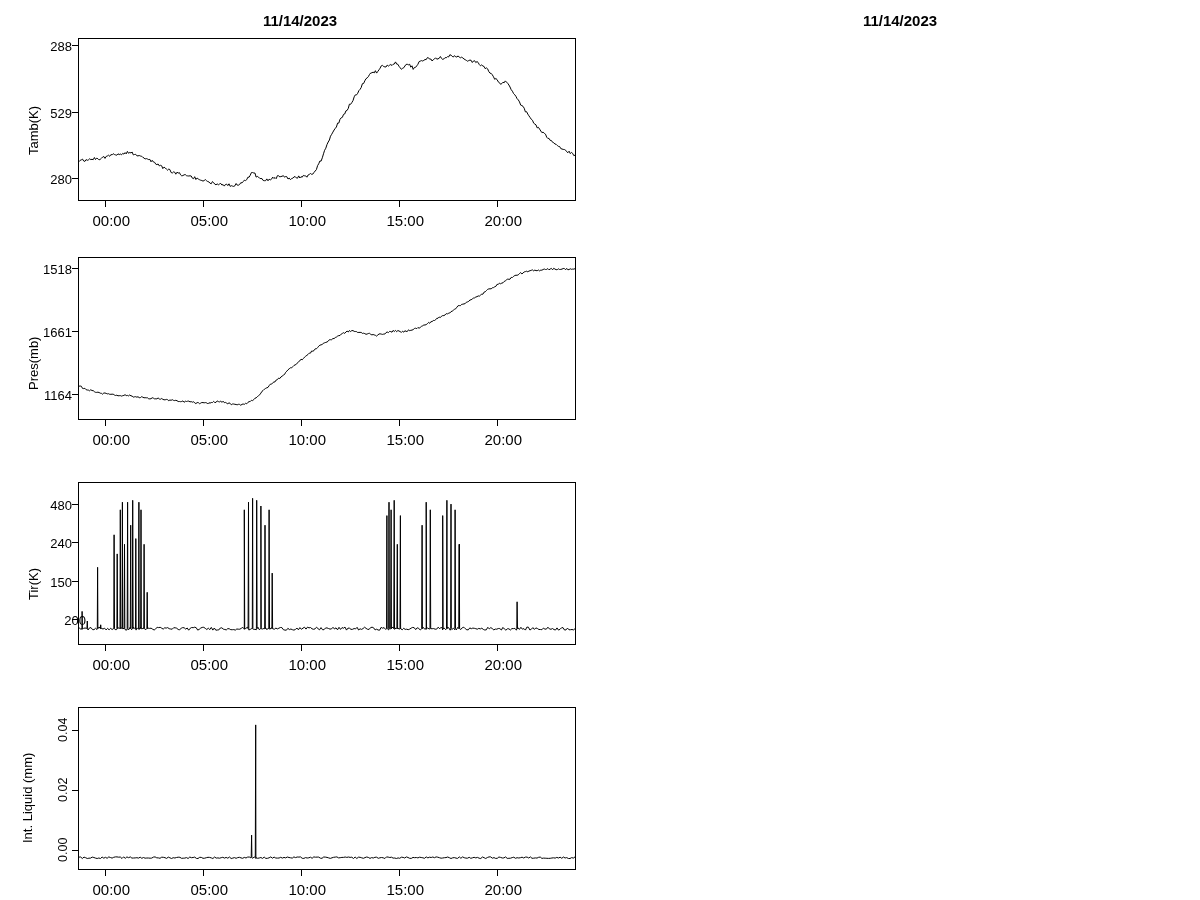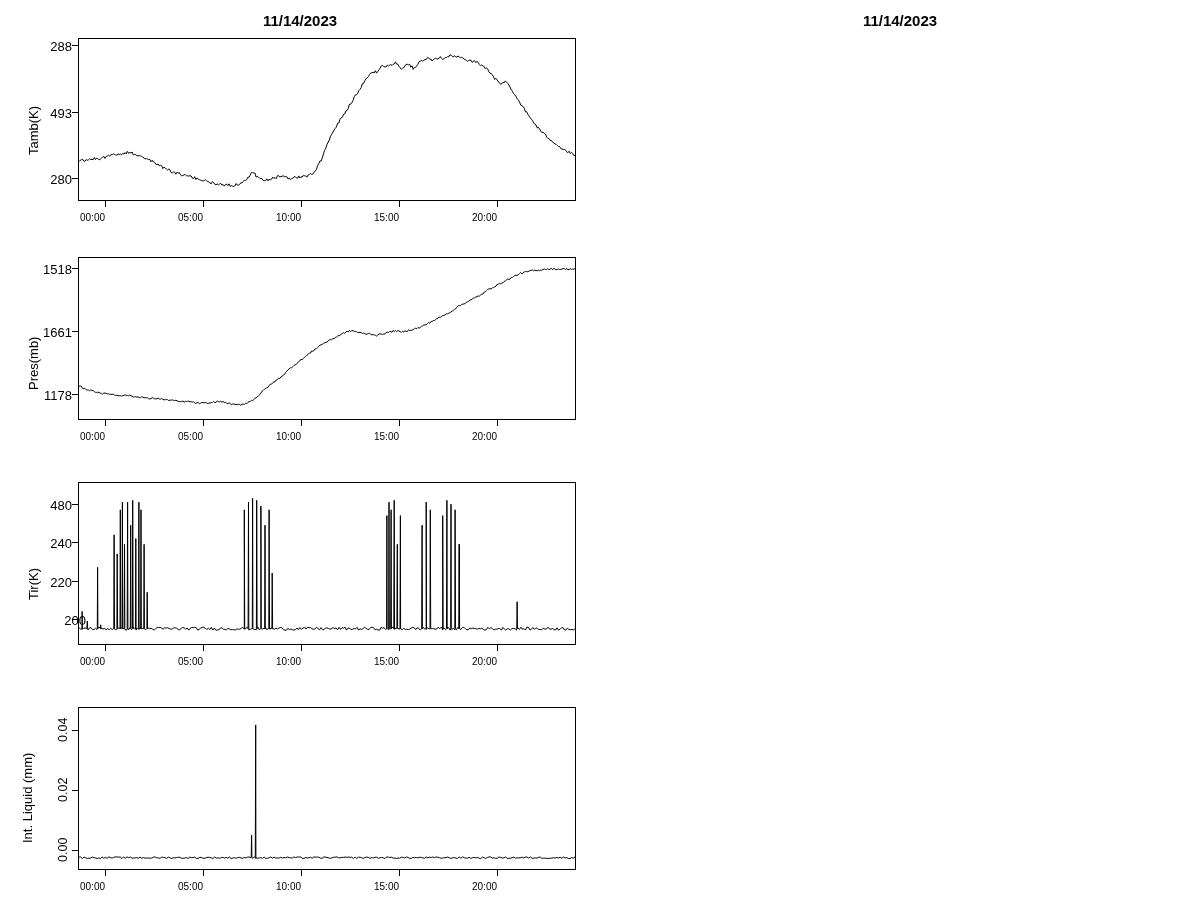--- a/index.html
+++ b/index.html
@@ -58,22 +58,22 @@
   }
   .ytick-rot {
     position: absolute;
     font-size: 12.5px;
     white-space: nowrap;
     transform-origin: 0 0;
     transform: rotate(-90deg);
   }
   .xtick {
     position: absolute;
-    font-size: 10px;
-    text-align: left;
+    font-size: 15px;
+    text-align: right;
     white-space: nowrap;
   }
   .tickmark {
     position: absolute;
     background: #000000;
   }
 </style>
 </head>
 <body>
 
@@ -81,21 +81,21 @@
 
   <div class="panel" style="left:0px; top:0px; width:600px; height:225px;">
     <div class="panel-title" style="top:12px;">11/14/2023</div>
     <div class="ylabel" style="left:26px; top:155px;">Tamb(K)</div>
     <div class="plotbox" style="left:78px; top:38px; width:498px; height:163px;">
       <svg width="496" height="161" viewBox="0 0 496 161" preserveAspectRatio="none">
         <polyline id="p-tamb" fill="none" stroke="#000000" stroke-width="1" points="0.0,122.7 1.2,121.3 2.4,120.8 3.5,120.1 4.7,122.0 5.9,122.4 7.1,120.6 8.3,121.3 9.4,120.9 10.6,119.8 11.8,120.6 13.0,120.3 14.2,120.7 15.4,118.5 16.5,120.5 17.7,119.2 18.9,119.7 20.1,120.9 21.3,120.3 22.4,119.3 23.6,118.1 24.8,117.5 26.0,119.4 27.2,117.4 28.3,117.0 29.5,116.2 30.7,117.3 31.9,115.6 33.1,115.8 34.2,114.7 35.4,115.5 36.6,115.9 37.8,116.2 39.0,114.8 40.2,115.6 41.3,115.0 42.5,115.8 43.7,114.4 44.9,115.1 46.1,113.6 47.2,114.9 48.4,112.4 49.6,114.3 50.8,113.4 52.0,114.0 53.1,113.0 54.3,115.9 55.5,115.5 56.7,115.3 57.9,116.8 59.0,116.9 60.2,116.5 61.4,117.0 62.6,117.2 63.8,118.4 65.0,118.9 66.1,120.0 67.3,119.6 68.5,120.0 69.7,120.6 70.9,120.4 72.0,122.8 73.2,121.3 74.4,123.0 75.6,123.3 76.8,125.2 77.9,125.6 79.1,125.0 80.3,126.9 81.5,126.3 82.7,126.8 83.8,129.6 85.0,128.1 86.2,128.9 87.4,130.1 88.6,131.2 89.8,130.0 90.9,130.6 92.1,133.5 93.3,134.0 94.5,132.9 95.7,133.2 96.8,135.2 98.0,133.2 99.2,134.1 100.4,133.6 101.6,135.9 102.7,136.8 103.9,136.6 105.1,135.8 106.3,135.6 107.5,136.7 108.6,136.9 109.8,137.0 111.0,136.8 112.2,137.0 113.4,139.2 114.6,139.7 115.7,137.7 116.9,140.5 118.1,139.0 119.3,140.0 120.5,140.7 121.6,141.2 122.8,141.5 124.0,142.1 125.2,141.5 126.4,140.6 127.5,141.7 128.7,142.5 129.9,142.9 131.1,144.3 132.3,144.7 133.4,142.6 134.6,143.6 135.8,145.2 137.0,145.8 138.2,144.9 139.4,145.8 140.5,145.0 141.7,144.4 142.9,146.0 144.1,145.6 145.3,147.1 146.4,145.5 147.6,145.1 148.8,146.6 150.0,144.8 151.2,147.4 152.3,146.7 153.5,147.1 154.7,147.4 155.9,146.8 157.1,144.5 158.2,146.1 159.4,146.2 160.6,145.5 161.8,143.7 163.0,143.9 164.2,142.6 165.3,141.2 166.5,141.6 167.7,140.7 168.9,138.2 170.1,138.2 171.2,136.3 172.4,133.6 173.6,133.5 174.8,134.0 176.0,134.1 177.1,138.1 178.3,137.4 179.5,138.1 180.7,139.3 181.9,139.6 183.0,139.6 184.2,141.5 185.4,141.7 186.6,141.7 187.8,139.9 189.0,141.8 190.1,140.2 191.3,140.9 192.5,140.2 193.7,138.1 194.9,139.5 196.0,138.5 197.2,139.7 198.4,136.7 199.6,136.7 200.8,138.0 201.9,137.5 203.1,137.3 204.3,136.6 205.5,138.2 206.7,137.5 207.8,137.7 209.0,140.0 210.2,139.1 211.4,140.6 212.6,139.6 213.8,139.2 214.9,138.0 216.1,137.5 217.3,138.9 218.5,139.2 219.7,136.9 220.8,139.0 222.0,137.7 223.2,138.2 224.4,136.4 225.6,136.8 226.7,136.9 227.9,138.2 229.1,136.0 230.3,135.4 231.5,134.5 232.6,135.3 233.8,135.1 235.0,133.4 236.2,132.0 237.4,130.6 238.6,126.6 239.7,124.8 240.9,122.0 242.1,122.1 243.3,118.8 244.5,114.8 245.6,111.3 246.8,109.2 248.0,105.5 249.2,103.0 250.4,101.0 251.5,97.2 252.7,95.3 253.9,93.1 255.1,91.0 256.3,89.3 257.4,88.0 258.6,84.1 259.8,84.1 261.0,80.3 262.2,78.8 263.4,78.3 264.5,75.4 265.7,75.0 266.9,71.9 268.1,71.4 269.3,69.3 270.4,65.2 271.6,65.3 272.8,63.6 274.0,61.6 275.2,57.8 276.3,55.9 277.5,55.9 278.7,54.3 279.9,51.6 281.1,50.3 282.2,48.5 283.4,44.7 284.6,44.5 285.8,41.8 287.0,39.7 288.2,38.9 289.3,37.7 290.5,35.5 291.7,34.0 292.9,33.8 294.1,33.1 295.2,33.9 296.4,31.7 297.6,34.1 298.8,32.4 300.0,30.8 301.1,29.2 302.3,26.8 303.5,26.4 304.7,27.5 305.9,27.9 307.0,28.0 308.2,26.1 309.4,27.1 310.6,26.2 311.8,25.5 313.0,26.5 314.1,25.3 315.3,25.0 316.5,22.9 317.7,25.1 318.9,25.3 320.0,27.3 321.2,28.8 322.4,30.3 323.6,29.3 324.8,28.7 325.9,27.0 327.1,25.4 328.3,25.3 329.5,25.8 330.7,25.3 331.8,28.2 333.0,26.8 334.2,30.4 335.4,28.5 336.6,28.3 337.8,26.8 338.9,25.3 340.1,22.6 341.3,22.1 342.5,21.6 343.7,22.0 344.8,21.4 346.0,20.5 347.2,20.6 348.4,18.6 349.6,18.9 350.7,20.2 351.9,20.0 353.1,22.0 354.3,20.7 355.5,19.9 356.6,18.8 357.8,20.2 359.0,19.8 360.2,19.3 361.4,17.5 362.6,19.5 363.7,20.4 364.9,19.9 366.1,18.6 367.3,18.8 368.5,17.6 369.6,18.0 370.8,15.8 372.0,16.1 373.2,17.4 374.4,18.0 375.5,16.6 376.7,17.8 377.9,18.0 379.1,16.9 380.3,18.2 381.4,18.8 382.6,18.2 383.8,18.9 385.0,20.0 386.2,20.7 387.4,21.4 388.5,22.2 389.7,21.6 390.9,21.1 392.1,21.3 393.3,23.5 394.4,22.1 395.6,21.7 396.8,23.6 398.0,22.5 399.2,23.5 400.3,25.6 401.5,26.8 402.7,25.9 403.9,27.0 405.1,27.5 406.2,29.7 407.4,28.9 408.6,29.8 409.8,32.6 411.0,34.2 412.2,34.4 413.3,35.8 414.5,37.8 415.7,40.3 416.9,39.5 418.1,40.6 419.2,42.8 420.4,43.6 421.6,45.3 422.8,44.6 424.0,43.2 425.1,43.8 426.3,41.9 427.5,43.1 428.7,44.3 429.9,46.0 431.0,48.0 432.2,50.7 433.4,52.2 434.6,54.6 435.8,55.8 437.0,57.5 438.1,59.7 439.3,60.9 440.5,62.9 441.7,66.1 442.9,66.6 444.0,67.3 445.2,69.2 446.4,72.9 447.6,72.7 448.8,75.1 449.9,76.8 451.1,78.5 452.3,80.3 453.5,81.3 454.7,84.2 455.8,85.0 457.0,85.9 458.2,88.9 459.4,88.3 460.6,90.1 461.8,92.0 462.9,93.6 464.1,93.2 465.3,94.3 466.5,95.2 467.7,98.2 468.8,99.4 470.0,99.4 471.2,101.4 472.4,101.5 473.6,103.3 474.7,103.7 475.9,105.0 477.1,105.3 478.3,106.5 479.5,107.4 480.6,107.5 481.8,109.6 483.0,110.0 484.2,110.4 485.4,110.5 486.6,111.2 487.7,112.7 488.9,113.7 490.1,112.2 491.3,114.6 492.5,113.4 493.6,114.3 494.8,116.6 496.0,116.2"></polyline>
       </svg>
     </div>
     <div class="ytick" style="left:30px; top:172px; width:42px;">280</div>
-    <div class="ytick" style="left:30px; top:106px; width:42px;">493</div>
+    <div class="ytick" style="left:30px; top:106px; width:42px;">529</div>
     <div class="ytick" style="left:30px; top:39px; width:42px;">288</div>
     <div class="tickmark" style="left:72px; top:178px; width:6px; height:1px;"></div>
     <div class="tickmark" style="left:72px; top:112px; width:6px; height:1px;"></div>
     <div class="tickmark" style="left:72px; top:45px; width:6px; height:1px;"></div>
     <div class="xtick" style="left:80px; top:212px; width:50px;">00:00</div>
     <div class="xtick" style="left:178px; top:212px; width:50px;">05:00</div>
     <div class="xtick" style="left:276px; top:212px; width:50px;">10:00</div>
     <div class="xtick" style="left:374px; top:212px; width:50px;">15:00</div>
     <div class="xtick" style="left:472px; top:212px; width:50px;">20:00</div>
     <div class="tickmark" style="left:105px; top:201px; width:1px; height:6px;"></div>
@@ -110,21 +110,21 @@
 
   </div>
 
   <div class="panel" style="left:0px; top:225px; width:600px; height:225px;">
     <div class="ylabel" style="left:26px; top:165px;">Pres(mb)</div>
     <div class="plotbox" style="left:78px; top:32px; width:498px; height:163px;">
       <svg width="496" height="161" viewBox="0 0 496 161" preserveAspectRatio="none">
         <polyline id="p-pres" fill="none" stroke="#000000" stroke-width="1" points="0.0,128.2 1.2,128.0 2.4,128.3 3.5,130.4 4.7,130.6 5.9,130.3 7.1,131.7 8.3,132.0 9.4,132.1 10.6,132.8 11.8,131.7 13.0,132.6 14.2,132.6 15.4,133.7 16.5,134.3 17.7,134.4 18.9,134.2 20.1,134.5 21.3,135.2 22.4,135.3 23.6,136.2 24.8,135.0 26.0,135.0 27.2,135.4 28.3,135.9 29.5,135.7 30.7,136.3 31.9,136.3 33.1,136.2 34.2,136.2 35.4,137.0 36.6,137.5 37.8,137.2 39.0,137.8 40.2,137.7 41.3,137.6 42.5,138.1 43.7,137.7 44.9,137.4 46.1,136.7 47.2,137.6 48.4,137.4 49.6,137.9 50.8,136.9 52.0,138.0 53.1,137.9 54.3,139.2 55.5,138.8 56.7,138.7 57.9,139.2 59.0,138.7 60.2,139.7 61.4,139.6 62.6,138.7 63.8,139.2 65.0,139.8 66.1,139.7 67.3,139.8 68.5,139.8 69.7,140.8 70.9,140.9 72.0,140.7 73.2,139.8 74.4,139.9 75.6,141.1 76.8,140.7 77.9,140.9 79.1,139.9 80.3,141.0 81.5,141.2 82.7,140.5 83.8,141.3 85.0,141.8 86.2,141.8 87.4,141.4 88.6,141.7 89.8,142.7 90.9,142.0 92.1,142.3 93.3,141.7 94.5,142.4 95.7,142.6 96.8,142.3 98.0,142.7 99.2,143.5 100.4,143.5 101.6,143.7 102.7,143.5 103.9,142.9 105.1,144.3 106.3,143.2 107.5,143.5 108.6,143.2 109.8,143.1 111.0,143.9 112.2,143.6 113.4,144.2 114.6,143.7 115.7,144.9 116.9,145.6 118.1,144.6 119.3,144.6 120.5,145.7 121.6,145.2 122.8,144.5 124.0,144.6 125.2,144.8 126.4,144.6 127.5,144.7 128.7,146.0 129.9,144.8 131.1,145.1 132.3,144.5 133.4,144.6 134.6,143.4 135.8,144.5 137.0,144.4 138.2,142.9 139.4,143.6 140.5,143.9 141.7,143.0 142.9,144.4 144.1,143.2 145.3,144.7 146.4,144.4 147.6,145.1 148.8,145.8 150.0,144.8 151.2,145.4 152.3,146.8 153.5,146.0 154.7,146.0 155.9,146.3 157.1,146.5 158.2,146.8 159.4,146.3 160.6,146.4 161.8,147.3 163.0,146.3 164.2,146.0 165.3,146.4 166.5,145.3 167.7,145.8 168.9,144.4 170.1,143.6 171.2,143.6 172.4,142.3 173.6,142.6 174.8,141.6 176.0,140.2 177.1,139.9 178.3,138.7 179.5,137.7 180.7,136.8 181.9,135.1 183.0,133.3 184.2,132.4 185.4,131.2 186.6,130.4 187.8,129.8 189.0,129.4 190.1,127.7 191.3,126.2 192.5,126.2 193.7,124.8 194.9,124.0 196.0,123.9 197.2,122.0 198.4,121.6 199.6,120.1 200.8,120.5 201.9,119.0 203.1,118.2 204.3,117.2 205.5,116.5 206.7,114.3 207.8,113.2 209.0,111.8 210.2,110.8 211.4,109.8 212.6,109.9 213.8,108.6 214.9,107.5 216.1,106.9 217.3,106.3 218.5,104.9 219.7,103.5 220.8,102.9 222.0,101.2 223.2,101.8 224.4,100.5 225.6,99.1 226.7,98.2 227.9,97.3 229.1,96.4 230.3,95.1 231.5,95.1 232.6,93.0 233.8,93.2 235.0,92.6 236.2,90.8 237.4,90.8 238.6,89.6 239.7,88.2 240.9,87.2 242.1,86.8 243.3,86.5 244.5,85.1 245.6,84.8 246.8,84.4 248.0,84.0 249.2,83.2 250.4,81.7 251.5,81.7 252.7,81.7 253.9,80.5 255.1,80.6 256.3,79.5 257.4,79.1 258.6,78.1 259.8,77.6 261.0,77.5 262.2,76.1 263.4,75.4 264.5,74.7 265.7,75.4 266.9,74.0 268.1,73.1 269.3,74.0 270.4,72.5 271.6,73.5 272.8,72.6 274.0,72.6 275.2,73.4 276.3,73.5 277.5,73.6 278.7,74.5 279.9,74.4 281.1,74.4 282.2,74.4 283.4,75.4 284.6,75.2 285.8,75.6 287.0,76.3 288.2,76.0 289.3,75.5 290.5,75.3 291.7,76.3 292.9,76.9 294.1,76.5 295.2,76.9 296.4,77.3 297.6,78.1 298.8,77.0 300.0,76.0 301.1,75.8 302.3,76.1 303.5,76.4 304.7,76.1 305.9,76.0 307.0,74.6 308.2,74.0 309.4,74.6 310.6,73.4 311.8,73.6 313.0,74.2 314.1,72.4 315.3,73.5 316.5,72.4 317.7,73.7 318.9,72.5 320.0,73.0 321.2,73.6 322.4,74.4 323.6,73.2 324.8,74.2 325.9,72.7 327.1,73.4 328.3,73.5 329.5,71.8 330.7,72.7 331.8,72.3 333.0,72.1 334.2,71.6 335.4,70.5 336.6,70.2 337.8,70.6 338.9,69.5 340.1,70.2 341.3,69.4 342.5,68.3 343.7,67.8 344.8,67.0 346.0,67.0 347.2,66.6 348.4,65.7 349.6,64.4 350.7,65.3 351.9,63.7 353.1,63.6 354.3,62.5 355.5,62.5 356.6,61.8 357.8,60.3 359.0,60.3 360.2,59.0 361.4,59.5 362.6,58.1 363.7,57.6 364.9,57.6 366.1,56.9 367.3,55.6 368.5,56.1 369.6,55.0 370.8,55.0 372.0,53.6 373.2,53.2 374.4,52.2 375.5,51.3 376.7,50.8 377.9,49.2 379.1,47.7 380.3,47.6 381.4,47.7 382.6,46.4 383.8,46.2 385.0,45.9 386.2,45.6 387.4,44.2 388.5,43.9 389.7,43.4 390.9,42.0 392.1,41.8 393.3,40.9 394.4,40.1 395.6,39.9 396.8,39.0 398.0,38.7 399.2,37.9 400.3,38.2 401.5,37.1 402.7,36.2 403.9,36.2 405.1,34.1 406.2,33.8 407.4,32.6 408.6,31.4 409.8,30.9 411.0,30.8 412.2,30.8 413.3,29.8 414.5,29.6 415.7,28.8 416.9,28.3 418.1,26.3 419.2,26.5 420.4,25.1 421.6,25.8 422.8,25.1 424.0,24.8 425.1,23.5 426.3,22.9 427.5,21.8 428.7,21.1 429.9,21.3 431.0,21.2 432.2,19.4 433.4,19.5 434.6,18.3 435.8,17.5 437.0,17.2 438.1,17.3 439.3,16.8 440.5,15.5 441.7,14.6 442.9,15.9 444.0,15.1 445.2,13.9 446.4,13.6 447.6,13.2 448.8,13.8 449.9,13.1 451.1,12.7 452.3,12.3 453.5,11.9 454.7,12.9 455.8,12.1 457.0,12.6 458.2,12.7 459.4,12.0 460.6,12.9 461.8,12.1 462.9,12.2 464.1,11.5 465.3,11.0 466.5,11.5 467.7,11.4 468.8,10.6 470.0,11.8 471.2,11.0 472.4,10.4 473.6,11.8 474.7,10.3 475.9,11.0 477.1,11.7 478.3,11.6 479.5,10.8 480.6,11.5 481.8,11.4 483.0,11.1 484.2,10.5 485.4,10.5 486.6,11.8 487.7,10.4 488.9,11.8 490.1,11.5 491.3,10.8 492.5,11.3 493.6,11.1 494.8,11.1 496.0,10.7"></polyline>
       </svg>
     </div>
-    <div class="ytick" style="left:20px; top:163px; width:52px;">1178</div>
+    <div class="ytick" style="left:20px; top:163px; width:52px;">1164</div>
     <div class="ytick" style="left:20px; top:100px; width:52px;">1661</div>
     <div class="ytick" style="left:20px; top:37px; width:52px;">1518</div>
     <div class="tickmark" style="left:72px; top:169px; width:6px; height:1px;"></div>
     <div class="tickmark" style="left:72px; top:106px; width:6px; height:1px;"></div>
     <div class="tickmark" style="left:72px; top:43px; width:6px; height:1px;"></div>
     <div class="xtick" style="left:80px; top:206px; width:50px;">00:00</div>
     <div class="xtick" style="left:178px; top:206px; width:50px;">05:00</div>
     <div class="xtick" style="left:276px; top:206px; width:50px;">10:00</div>
     <div class="xtick" style="left:374px; top:206px; width:50px;">15:00</div>
     <div class="xtick" style="left:472px; top:206px; width:50px;">20:00</div>
@@ -161,21 +161,21 @@
   </div>
 
   <div class="panel" style="left:0px; top:450px; width:600px; height:225px;">
     <div class="ylabel" style="left:26px; top:150px;">Tir(K)</div>
     <div class="plotbox" style="left:78px; top:32px; width:498px; height:163px;">
       <svg width="496" height="161" viewBox="0 0 496 161" preserveAspectRatio="none">
         <polyline id="p-tir" fill="none" stroke="#000000" stroke-width="1" points="0.0,144.4 1.5,146.2 2.8,145.7 3.0,146.4 3.1,128.4 3.4,145.7 4.5,145.4 6.0,145.0 7.5,145.3 7.9,145.7 8.3,138.0 8.6,145.7 9.0,147.0 10.5,144.9 12.0,144.6 13.5,146.6 15.0,146.7 16.5,145.3 18.0,146.5 18.3,145.7 18.6,84.3 18.9,145.7 19.5,144.5 21.0,144.4 21.4,145.7 21.7,141.8 22.0,145.7 22.5,145.4 24.0,146.0 25.6,145.2 27.1,146.9 28.6,145.4 30.1,146.8 31.6,145.3 33.1,146.5 34.6,145.6 34.8,145.7 35.1,51.8 35.5,145.7 36.1,146.6 37.6,146.6 37.9,145.7 38.2,70.9 38.6,145.7 39.1,144.9 40.6,145.2 41.0,145.7 41.3,26.8 41.7,145.7 42.1,144.5 43.1,145.7 43.4,19.2 43.6,144.3 43.7,145.7 45.1,145.4 45.1,145.7 45.5,61.3 45.8,145.7 46.6,147.1 48.1,146.8 48.2,145.7 48.6,19.2 48.9,145.7 49.6,146.8 51.1,144.4 51.3,145.7 51.7,42.2 52.0,145.7 52.6,146.7 53.4,145.7 53.7,17.3 54.1,145.7 54.1,144.4 55.6,145.3 56.5,145.7 56.8,55.6 57.1,147.1 57.2,145.7 58.6,145.4 59.6,145.7 59.9,19.2 60.1,146.5 60.3,145.7 61.6,144.3 61.7,145.7 62.0,26.8 62.3,145.7 63.1,145.8 64.6,144.9 64.8,145.7 65.1,61.3 65.4,145.7 66.1,146.5 67.6,146.0 67.9,145.7 68.2,109.3 68.5,145.7 69.1,145.1 70.6,145.4 72.1,145.2 73.6,146.2 75.2,147.0 76.7,145.7 78.2,144.4 79.7,144.6 81.2,144.3 82.7,145.2 84.2,146.1 85.7,144.8 87.2,145.1 88.7,144.6 90.2,145.7 91.7,146.0 93.2,146.2 94.7,144.7 96.2,144.8 97.7,145.2 99.2,146.5 100.7,146.7 102.2,145.3 103.7,144.6 105.2,144.8 106.7,146.1 108.2,145.0 109.7,147.2 111.2,145.3 112.7,144.5 114.2,144.7 115.7,144.2 117.2,144.7 118.7,147.1 120.2,146.4 121.7,145.1 123.2,144.4 124.8,144.3 126.3,145.4 127.8,146.5 129.3,145.2 130.8,146.6 132.3,144.4 133.8,147.1 135.3,145.0 136.8,147.2 138.3,147.0 139.8,146.9 141.3,145.0 142.8,144.8 144.3,146.1 145.8,146.5 147.3,146.9 148.8,145.6 150.3,145.8 151.8,146.7 153.3,146.7 154.8,146.6 156.3,147.1 157.8,146.0 159.3,146.2 160.8,146.2 162.3,145.3 163.8,144.4 165.0,145.7 165.3,146.3 165.3,26.8 165.7,145.7 166.8,145.5 168.3,144.2 169.1,145.7 169.5,19.2 169.8,145.7 169.8,147.0 171.3,146.4 172.8,145.5 173.3,145.7 173.6,15.3 173.9,145.7 174.4,146.3 175.9,146.4 177.4,146.7 177.4,145.7 177.7,17.3 178.1,145.7 178.9,144.2 180.4,146.8 181.5,145.7 181.9,144.3 181.9,23.0 182.2,145.7 183.4,146.0 184.9,145.5 185.7,145.7 186.0,42.2 186.3,145.7 186.4,144.6 187.9,146.7 189.4,145.1 189.8,145.7 190.1,26.8 190.5,145.7 190.9,146.3 192.4,144.6 192.9,145.7 193.2,90.1 193.6,145.7 193.9,145.8 195.4,146.2 196.9,145.1 198.4,145.9 199.9,145.2 201.4,144.5 202.9,144.6 204.4,146.7 205.9,147.1 207.4,147.2 208.9,145.3 210.4,146.6 211.9,146.0 213.4,146.7 214.9,147.1 216.4,146.5 217.9,145.0 219.4,146.8 220.9,144.6 222.4,146.3 224.0,145.1 225.5,144.2 227.0,146.1 228.5,144.1 230.0,144.9 231.5,144.5 233.0,145.8 234.5,146.3 236.0,145.9 237.5,144.2 239.0,145.6 240.5,146.8 242.0,144.6 243.5,146.7 245.0,146.7 246.5,145.0 248.0,144.9 249.5,145.5 251.0,146.1 252.5,145.9 254.0,144.3 255.5,146.0 257.0,144.8 258.5,146.8 260.0,144.3 261.5,146.4 263.0,144.6 264.5,145.2 266.0,144.1 267.5,147.1 269.0,145.1 270.5,145.2 272.0,146.4 273.6,146.3 275.1,145.5 276.6,145.9 278.1,144.3 279.6,147.0 281.1,145.8 282.6,146.4 284.1,145.5 285.6,144.2 287.1,145.4 288.6,146.3 290.1,146.4 291.6,144.6 293.1,144.2 294.6,144.8 296.1,146.9 297.6,146.2 299.1,147.0 300.6,147.2 302.1,144.4 303.6,145.2 305.1,144.6 306.6,146.4 307.6,145.7 307.9,32.6 308.1,145.2 308.3,145.7 309.6,146.9 309.7,145.7 310.0,19.2 310.3,145.7 311.1,146.1 311.7,145.7 312.1,26.8 312.4,145.7 312.6,144.9 314.1,144.2 314.8,145.7 315.2,17.3 315.5,145.7 315.6,146.3 317.1,144.9 317.9,145.7 318.3,61.3 318.6,145.7 318.6,144.9 320.1,146.1 321.0,145.7 321.4,32.6 321.6,146.0 321.7,145.7 323.2,146.8 324.7,145.3 326.2,146.4 327.7,146.2 329.2,146.7 330.7,146.1 332.2,145.1 333.7,144.4 335.2,144.7 336.7,146.6 338.2,144.8 339.7,145.3 341.2,147.0 342.7,145.8 342.7,145.7 343.1,42.2 343.4,145.7 344.2,144.3 345.7,146.2 346.9,145.7 347.2,146.3 347.2,19.2 347.5,145.7 348.7,145.0 350.2,146.0 351.0,145.7 351.3,26.8 351.7,145.7 351.7,145.7 353.2,145.7 354.7,145.6 356.2,146.2 357.7,146.1 359.2,144.2 360.7,145.8 362.2,144.2 363.4,145.7 363.7,147.0 363.7,32.6 364.1,145.7 365.2,145.1 366.7,146.7 367.5,145.7 367.9,17.3 368.2,145.7 368.2,144.4 369.7,144.7 371.2,147.2 371.7,145.7 372.0,21.1 372.3,145.7 372.8,146.5 374.3,145.3 375.8,146.7 375.8,145.7 376.1,26.8 376.5,145.7 377.3,146.9 378.8,144.3 379.9,145.7 379.9,145.7 380.3,61.3 380.3,144.3 380.3,61.3 380.6,145.7 380.6,145.7 381.8,146.5 383.3,144.7 384.8,144.2 386.3,145.7 387.8,146.8 389.3,146.8 390.8,144.9 392.3,145.7 393.8,145.1 395.3,145.3 396.8,145.7 398.3,146.2 399.8,145.4 401.3,145.9 402.8,145.2 404.3,146.4 405.8,147.0 407.3,146.8 408.8,144.3 410.3,145.9 411.8,144.6 413.3,145.6 414.8,146.9 416.3,146.1 417.8,146.2 419.3,145.5 420.8,145.6 422.4,147.0 423.9,144.4 425.4,146.0 426.9,147.2 428.4,145.8 429.9,145.8 431.4,147.0 432.9,145.6 434.4,145.6 435.9,145.4 437.4,147.2 437.8,145.7 438.1,118.8 438.5,145.7 438.9,144.7 440.4,146.4 441.9,144.3 443.4,146.2 444.9,145.6 446.4,147.1 447.9,144.1 449.4,144.2 450.9,147.0 452.4,146.2 453.9,144.6 455.4,146.4 456.9,144.9 458.4,145.5 459.9,146.5 461.4,146.5 462.9,146.7 464.4,145.1 465.9,146.1 467.4,146.1 468.9,144.2 470.4,145.9 472.0,146.3 473.5,145.5 475.0,146.6 476.5,147.0 478.0,144.9 479.5,147.1 481.0,146.3 482.5,144.8 484.0,144.6 485.5,147.0 487.0,146.9 488.5,145.1 490.0,146.8 491.5,146.7 493.0,146.5 494.5,146.9 496.0,145.7"></polyline>
       </svg>
     </div>
     <div class="ytick" style="left:44px; top:163px; width:42px;">200</div>
-    <div class="ytick" style="left:30px; top:125px; width:42px;">220</div>
+    <div class="ytick" style="left:30px; top:125px; width:42px;">150</div>
     <div class="ytick" style="left:30px; top:86px; width:42px;">240</div>
     <div class="ytick" style="left:30px; top:48px; width:42px;">480</div>
     <div class="tickmark" style="left:72px; top:169px; width:6px; height:1px;"></div>
     <div class="tickmark" style="left:72px; top:131px; width:6px; height:1px;"></div>
     <div class="tickmark" style="left:72px; top:92px; width:6px; height:1px;"></div>
     <div class="tickmark" style="left:72px; top:54px; width:6px; height:1px;"></div>
     <div class="xtick" style="left:80px; top:206px; width:50px;">00:00</div>
     <div class="xtick" style="left:178px; top:206px; width:50px;">05:00</div>
     <div class="xtick" style="left:276px; top:206px; width:50px;">10:00</div>
     <div class="xtick" style="left:374px; top:206px; width:50px;">15:00</div>

